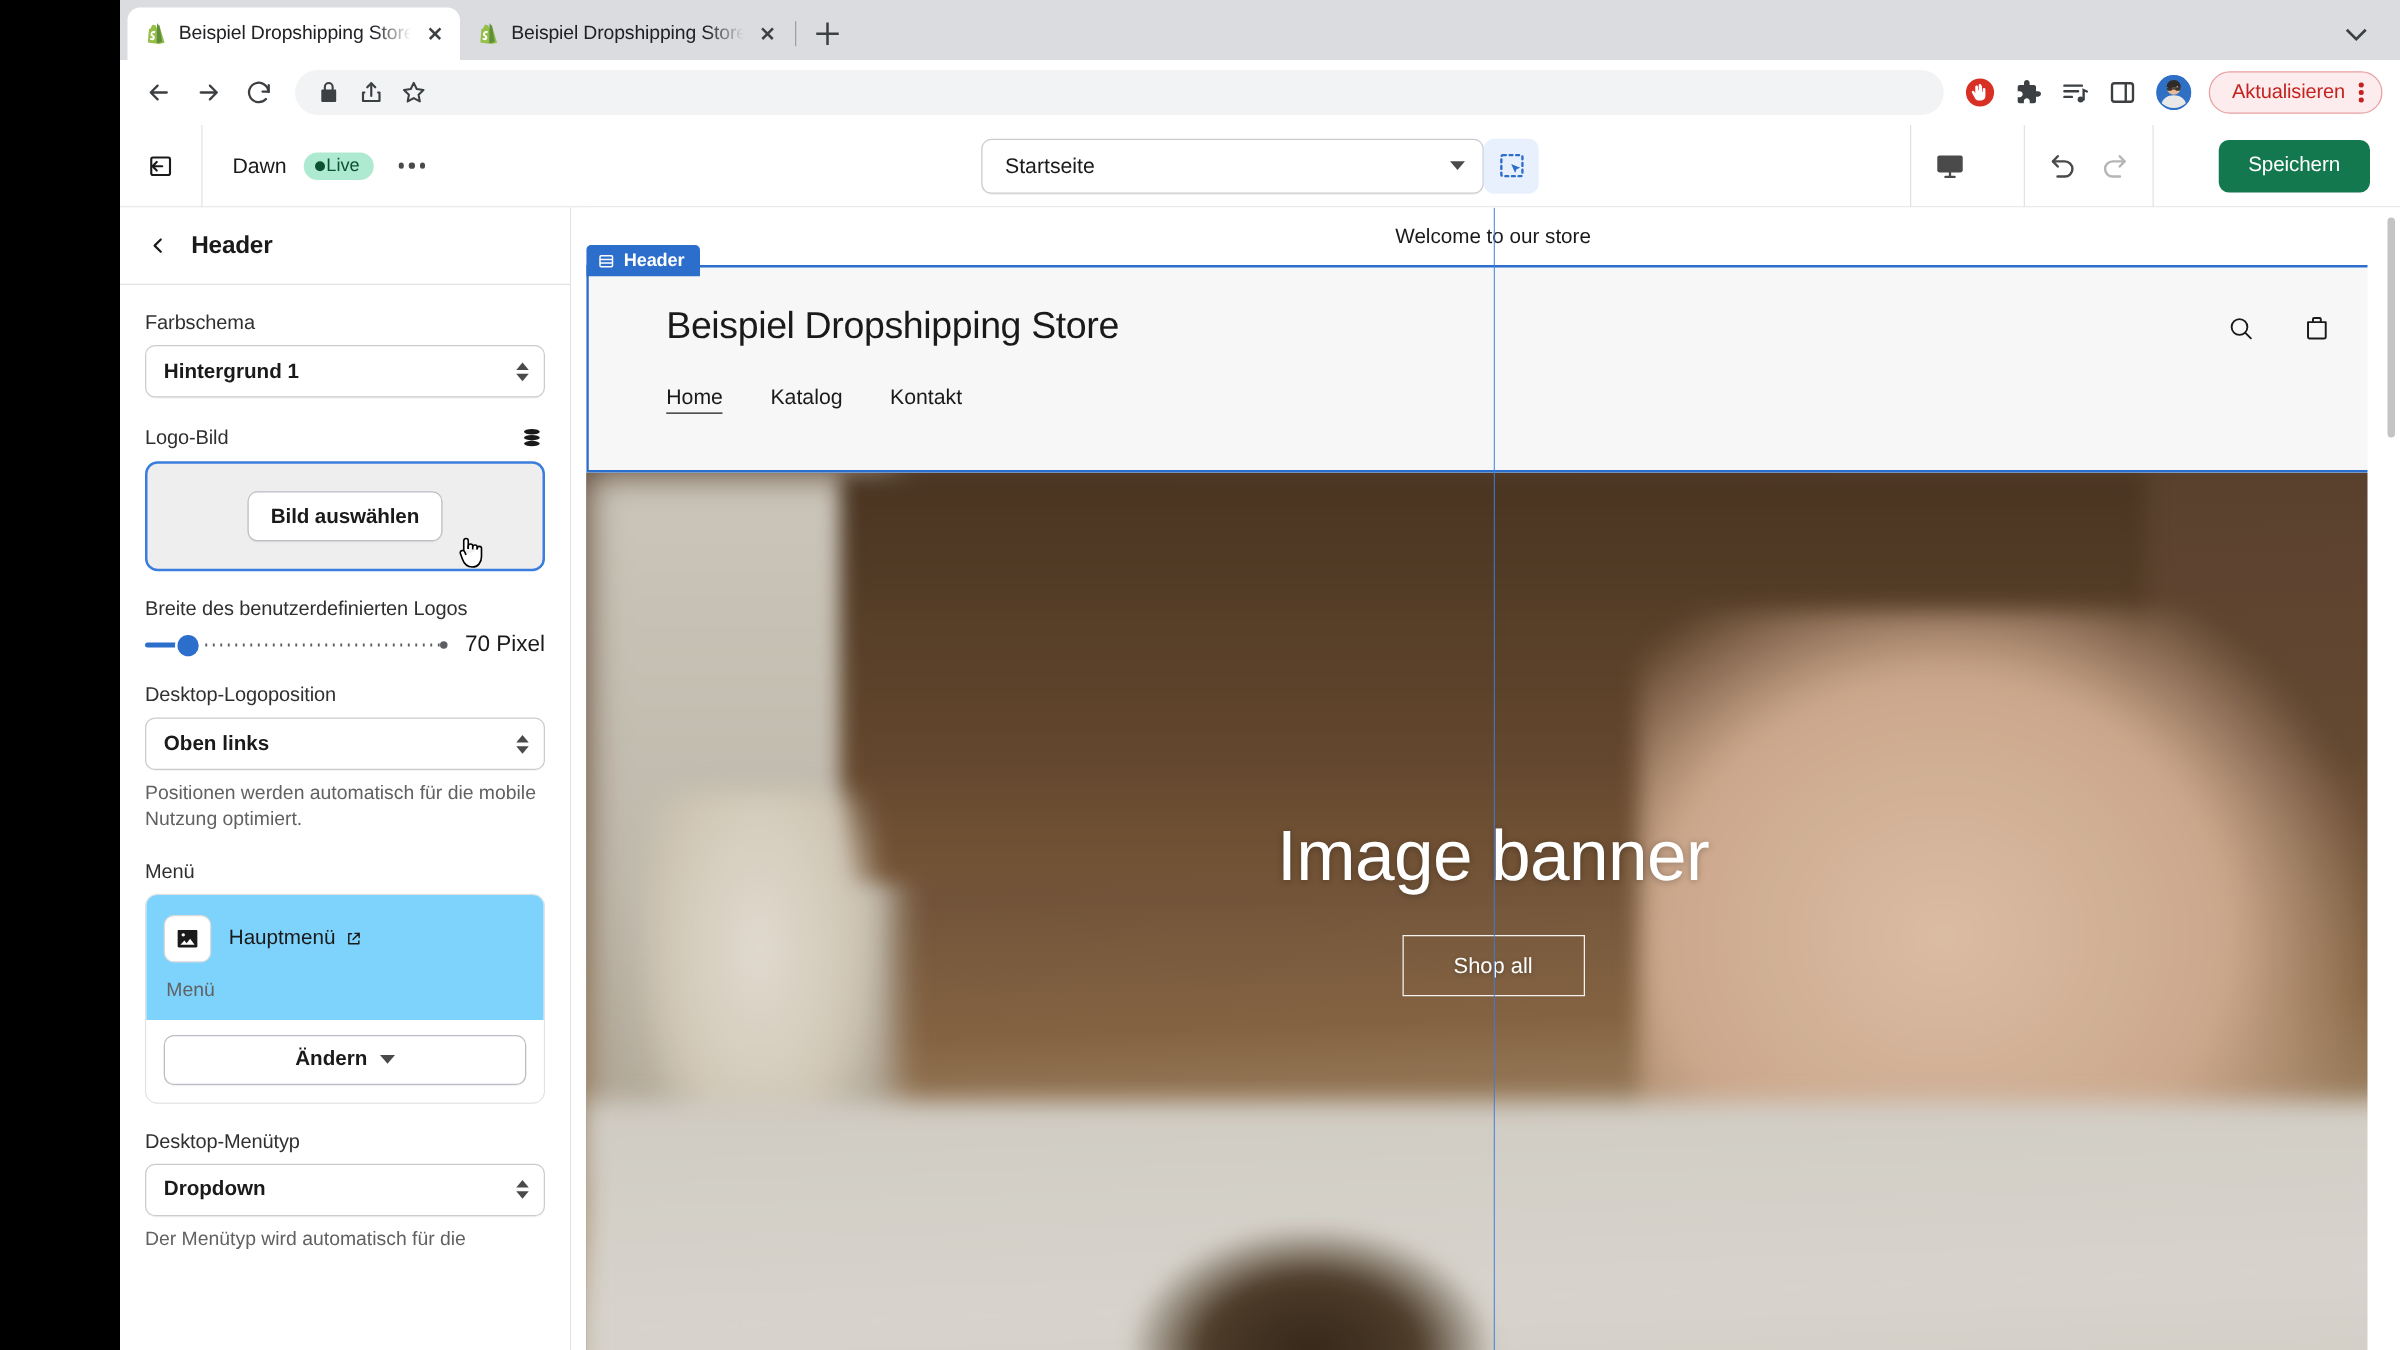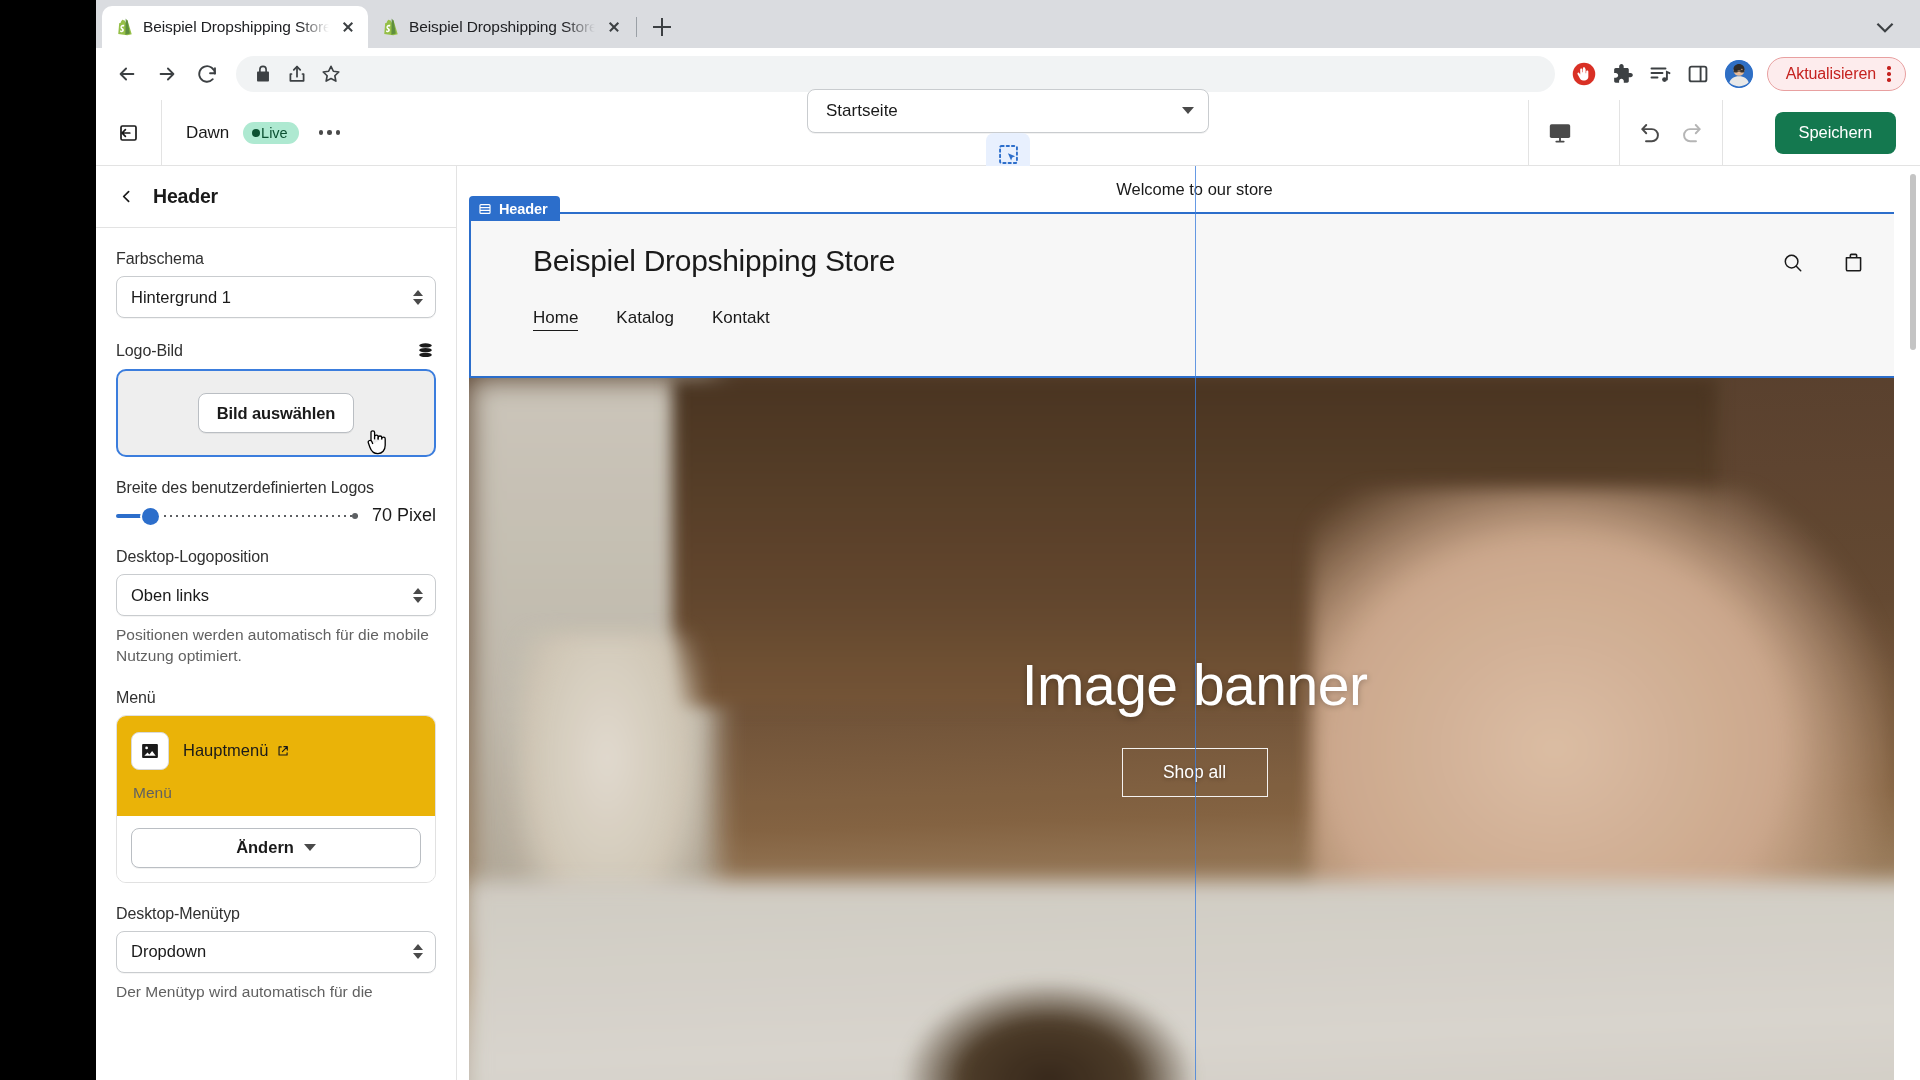--- a/index.html
+++ b/index.html
@@ -213,21 +213,20 @@
   }
   #theme-more i { width: 4.5px; height: 4.5px; border-radius: 50%; background: #4a4a4a; }
 
   #topbar-center {
     position: absolute;
     left: 50%;
     transform: translateX(-50%);
     display: flex;
     align-items: center;
     gap: 0;
-    flex-direction: column;
   }
   #page-select {
     width: 402px; height: 44px;
     border: 1px solid #c9cccf;
     border-radius: 8px;
     background: #ffffff;
     display: flex; align-items: center;
     padding: 0 14px 0 18px;
     box-shadow: 0 1px 0 rgba(0,0,0,0.05);
   }
@@ -299,20 +298,21 @@
     letter-spacing: -0.1px;
   }
   .select-box {
     height: 42px;
     border: 1px solid #c9cccf;
     border-radius: 8px;
     background: #ffffff;
     display: flex; align-items: center;
     padding: 0 12px 0 14px;
     box-shadow: 0 1px 0 rgba(0,0,0,0.04);
+    font-weight: bold;
   }
   .select-value { flex: 1 1 auto; font-size: 16.5px; color: #1a1a1a; }
   .updown {
     display: flex; flex-direction: column; gap: 3px; align-items: center;
   }
   .updown .up {
     width: 0; height: 0;
     border-left: 5px solid transparent;
     border-right: 5px solid transparent;
     border-bottom: 6px solid #4a4a4a;
@@ -384,21 +384,21 @@
     line-height: 1.38;
     margin-top: 8px;
   }
 
   #menu-card {
     border: 1px solid #e1e1e1;
     border-radius: 10px;
     overflow: hidden;
     background: #ffffff;
   }
-  #menu-card-top { background: #eab308; padding: 16px 14px 14px 14px; }
+  #menu-card-top { background: #7dd3fc; padding: 16px 14px 14px 14px; }
   #menu-card-row { display: flex; align-items: center; gap: 14px; }
   #menu-thumb {
     width: 38px; height: 38px;
     border: 1px solid #d9d9d9;
     border-radius: 8px;
     background: #ffffff;
     display: flex; align-items: center; justify-content: center;
   }
   #menu-name { font-size: 16.5px; color: #1a1a1a; display: flex; align-items: center; gap: 8px; }
   #menu-sub { font-size: 15.5px; color: #616161; margin-top: 14px; margin-left: 2px; }

